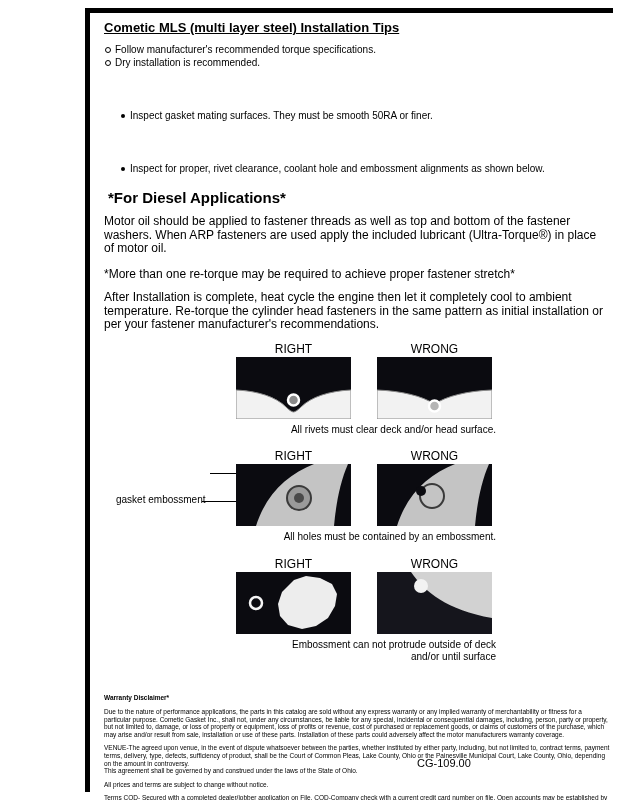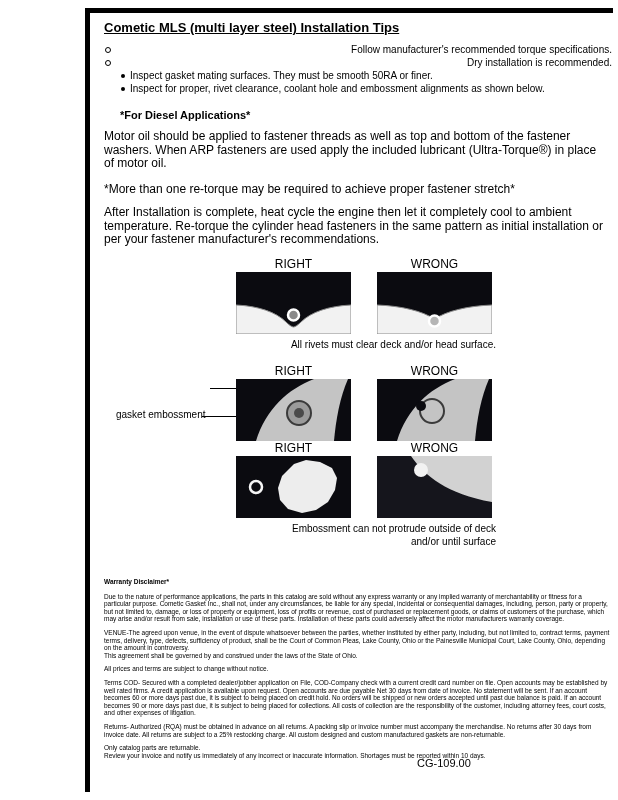--- a/index.html
+++ b/index.html
@@ -17,33 +17,33 @@
   .content { position:absolute; left:104px; top:18px; width:508px; }
 
   .title {
     display:inline-block;
     font-size:13px; font-weight:bold;
     text-decoration:underline;
     margin-bottom:8px;
   }
 
   ul.tips { list-style:none; font-size:10px; line-height:13px; }
-  ul.tips > li { position:relative; padding-left:11px;text-align:right; }
+  ul.tips > li { position:relative; padding-left:11px; }
   ul.tips > li::before {
     content:""; position:absolute; left:1px; top:4px;
     width:4px; height:4px; border:1px solid #000; border-radius:50%;
   }
   ul.subtips { list-style:none; margin-left:15px; }
-  ul.subtips > li { position:relative; padding-left:11px; }
+  ul.subtips > li { position:relative; padding-left:11px;margin-top:40px; }
   ul.subtips > li::before {
     content:""; position:absolute; left:2px; top:5px;
     width:4px; height:4px; background:#000; border-radius:50%;
   }
 
-  .diesel-heading { font-size:11px; font-weight:bold; margin:14px 16px 9px; }
+  .diesel-heading { font-size:15px; font-weight:bold; margin:14px 4px 9px; }
   .para { font-size:12px; line-height:13.5px; margin-bottom:10px; width:500px; }
   .note { margin-top:12px; }
 
   .diagrams { margin-left:132px; width:260px; }
   .diag-row { display:flex; gap:26px; position:relative; }
   .diag-col { width:115px; text-align:center; }
   .diag-label { font-size:12px; line-height:15px; }
   .diag-svg { display:block; }
   .diag-caption {
     font-size:10px; line-height:12.5px;
@@ -130,20 +130,21 @@
           <div class="diag-label">WRONG</div>
           <svg class="diag-svg" width="115" height="62" viewBox="0 0 115 62">
             <rect width="115" height="62" fill="#c4c4c4"></rect>
             <path d="M0,0 L78,0 C52,10 30,30 20,62 L0,62 Z" fill="#0b0b10"></path>
             <path d="M115,0 L115,62 L98,62 C100,40 104,18 112,0 Z" fill="#0b0b10"></path>
             <circle cx="55" cy="32" r="12" fill="none" stroke="#3a3a3a" stroke-width="2"></circle>
             <circle cx="44" cy="27" r="5" fill="#0b0b10"></circle>
           </svg>
         </div>
       </div>
+      <div class="diag-caption">All holes must be contained by an embossment.</div>
 
       <div class="diag-row">
         <div class="diag-col">
           <div class="diag-label">RIGHT</div>
           <svg class="diag-svg" width="115" height="62" viewBox="0 0 115 62">
             <rect width="115" height="62" fill="#0b0b10"></rect>
             <path d="M58,8 L70,4 L84,6 L96,12 L101,22 L99,34 L92,46 L80,54 L66,57 L52,53 L44,44 L42,32 L46,20 Z" fill="#ededed"></path>
             <circle cx="20" cy="31" r="6" fill="none" stroke="#f5f5f5" stroke-width="2.5"></circle>
           </svg>
         </div>

